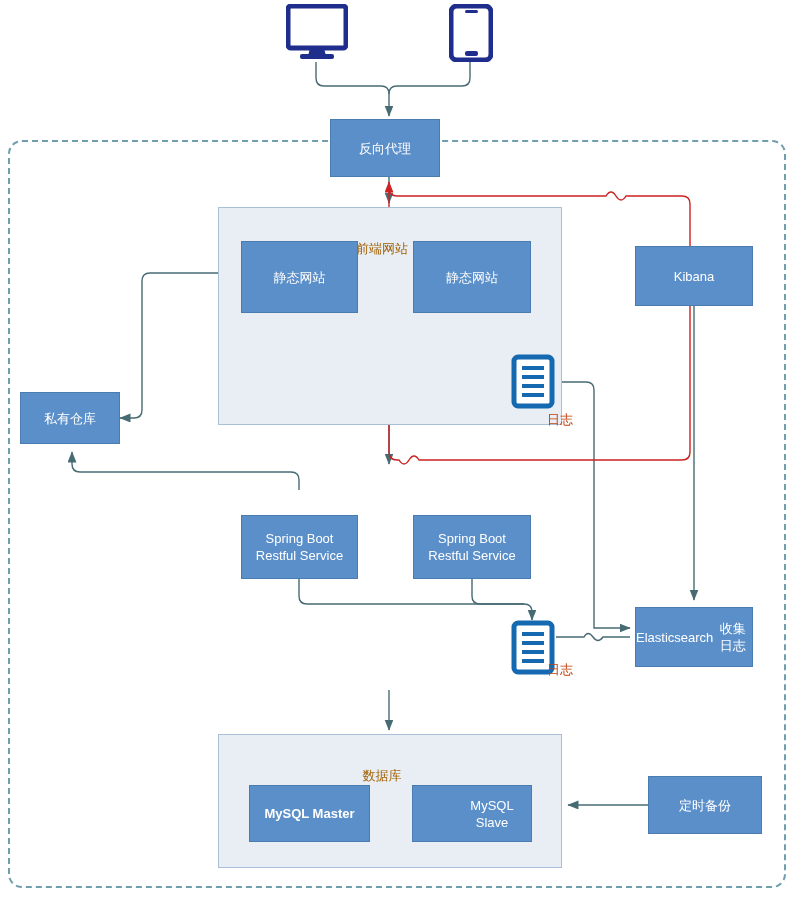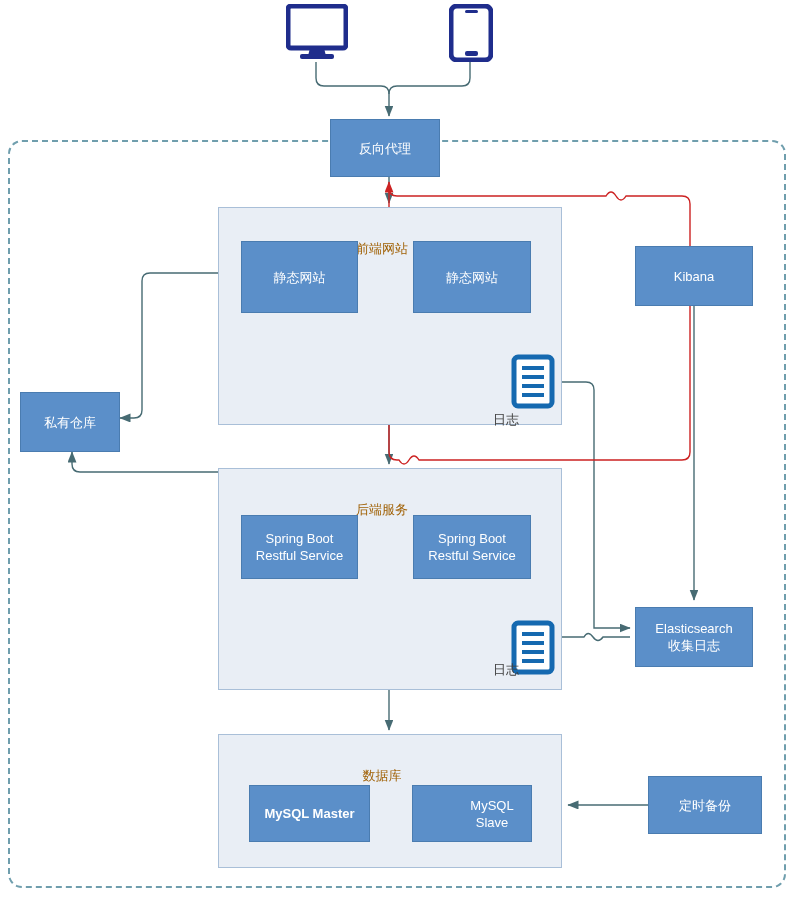--- a/index.html
+++ b/index.html
@@ -7,21 +7,21 @@
        font-family:"Liberation Sans","DejaVu Sans",sans-serif;}
   #stage{position:relative;width:794px;height:907px;background:#fff;}
   #wires{position:absolute;left:0;top:0;width:794px;height:907px;}
   .node{position:absolute;box-sizing:border-box;display:flex;align-items:center;
         justify-content:center;text-align:center;color:#ffffff;font-size:13px;
         line-height:17px;background:#5b8fc9;border:1px solid #4a7cb0;}
   .group{position:absolute;box-sizing:border-box;background:#e9eef5;
          border:1px solid #a9bfd8;}
   .group-title{position:absolute;left:0;right:16px;top:8px;text-align:center;
                font-size:13px;color:#a16207;margin-top:24px;}
-  .iconlabel{position:absolute;text-align:left;font-size:13px;color:#404040;
+  .iconlabel{position:absolute;text-align:right;font-size:13px;color:#c2410c;
              width:80px;}
   .deviceicon{position:absolute;}
   #zone{position:absolute;box-sizing:border-box;border:2px dashed #6f9ead;
         border-radius:14px;}
 </style>
 </head>
 <body>
 
 <div id="stage">
 
@@ -82,59 +82,56 @@
   <svg class="deviceicon" style="left:449px;top:4px;" width="44" height="58" viewBox="0 0 44 58">
     <rect x="2" y="2" width="40" height="54" rx="6" fill="none" stroke="#1f2d8c" stroke-width="5"></rect>
     <rect x="16" y="6" width="13" height="3" rx="1.5" fill="#1f2d8c"></rect>
     <rect x="16" y="47" width="13" height="5" rx="2" fill="#1f2d8c"></rect>
   </svg>
 
   <div class="group" style="left:218px;top:207px;width:344px;height:218px;">
     <div class="group-title">前端网站</div>
   </div>
 
-  <div class="group" style="left:218px;top:468px;width:344px;height:222px;">
-    <div class="group-title">后端服务</div>
-  </div>
 
   <div class="group" style="left:218px;top:734px;width:344px;height:134px;">
     <div class="group-title">数据库</div>
   </div>
 
   <div class="node" style="left:330px;top:119px;width:110px;height:58px;">
     <span>反向代理</span>
   </div>
 
   <div class="node" style="left:241px;top:241px;width:117px;height:72px;">
     <span>静态网站</span>
   </div>
 
   <div class="node" style="left:413px;top:241px;width:118px;height:72px;">
     <span>静态网站</span>
   </div>
 
-  <div class="node" style="left:20px;top:392px;width:100px;height:60px;">
+  <div class="node" style="left:20px;top:392px;width:100px;height:52px;">
     <span>私有仓库</span>
   </div>
 
   <div class="node" style="left:635px;top:246px;width:118px;height:60px;">
     <span>Kibana</span>
   </div>
 
   <div class="node" style="left:241px;top:515px;width:117px;height:64px;flex-direction:column;">
     <span>Spring Boot</span>
     <span>Restful Service</span>
   </div>
 
   <div class="node" style="left:413px;top:515px;width:118px;height:64px;flex-direction:column;">
     <span>Spring Boot</span>
     <span>Restful Service</span>
   </div>
 
-  <div class="node" style="left:635px;top:607px;width:118px;height:60px;flex-direction:column;">
+  <div class="node" style="left:635px;top:607px;width:118px;height:60px;">
     <span>Elasticsearch</span>
     <span>收集日志</span>
   </div>
 
   <div class="node" style="left:249px;top:785px;width:121px;height:57px;font-weight:bold;">
     <span>MySQL Master</span>
   </div>
 
   <div class="node" style="left:412px;top:785px;width:120px;height:57px;padding-left:40px;">
     <span>MySQL Slave</span>

